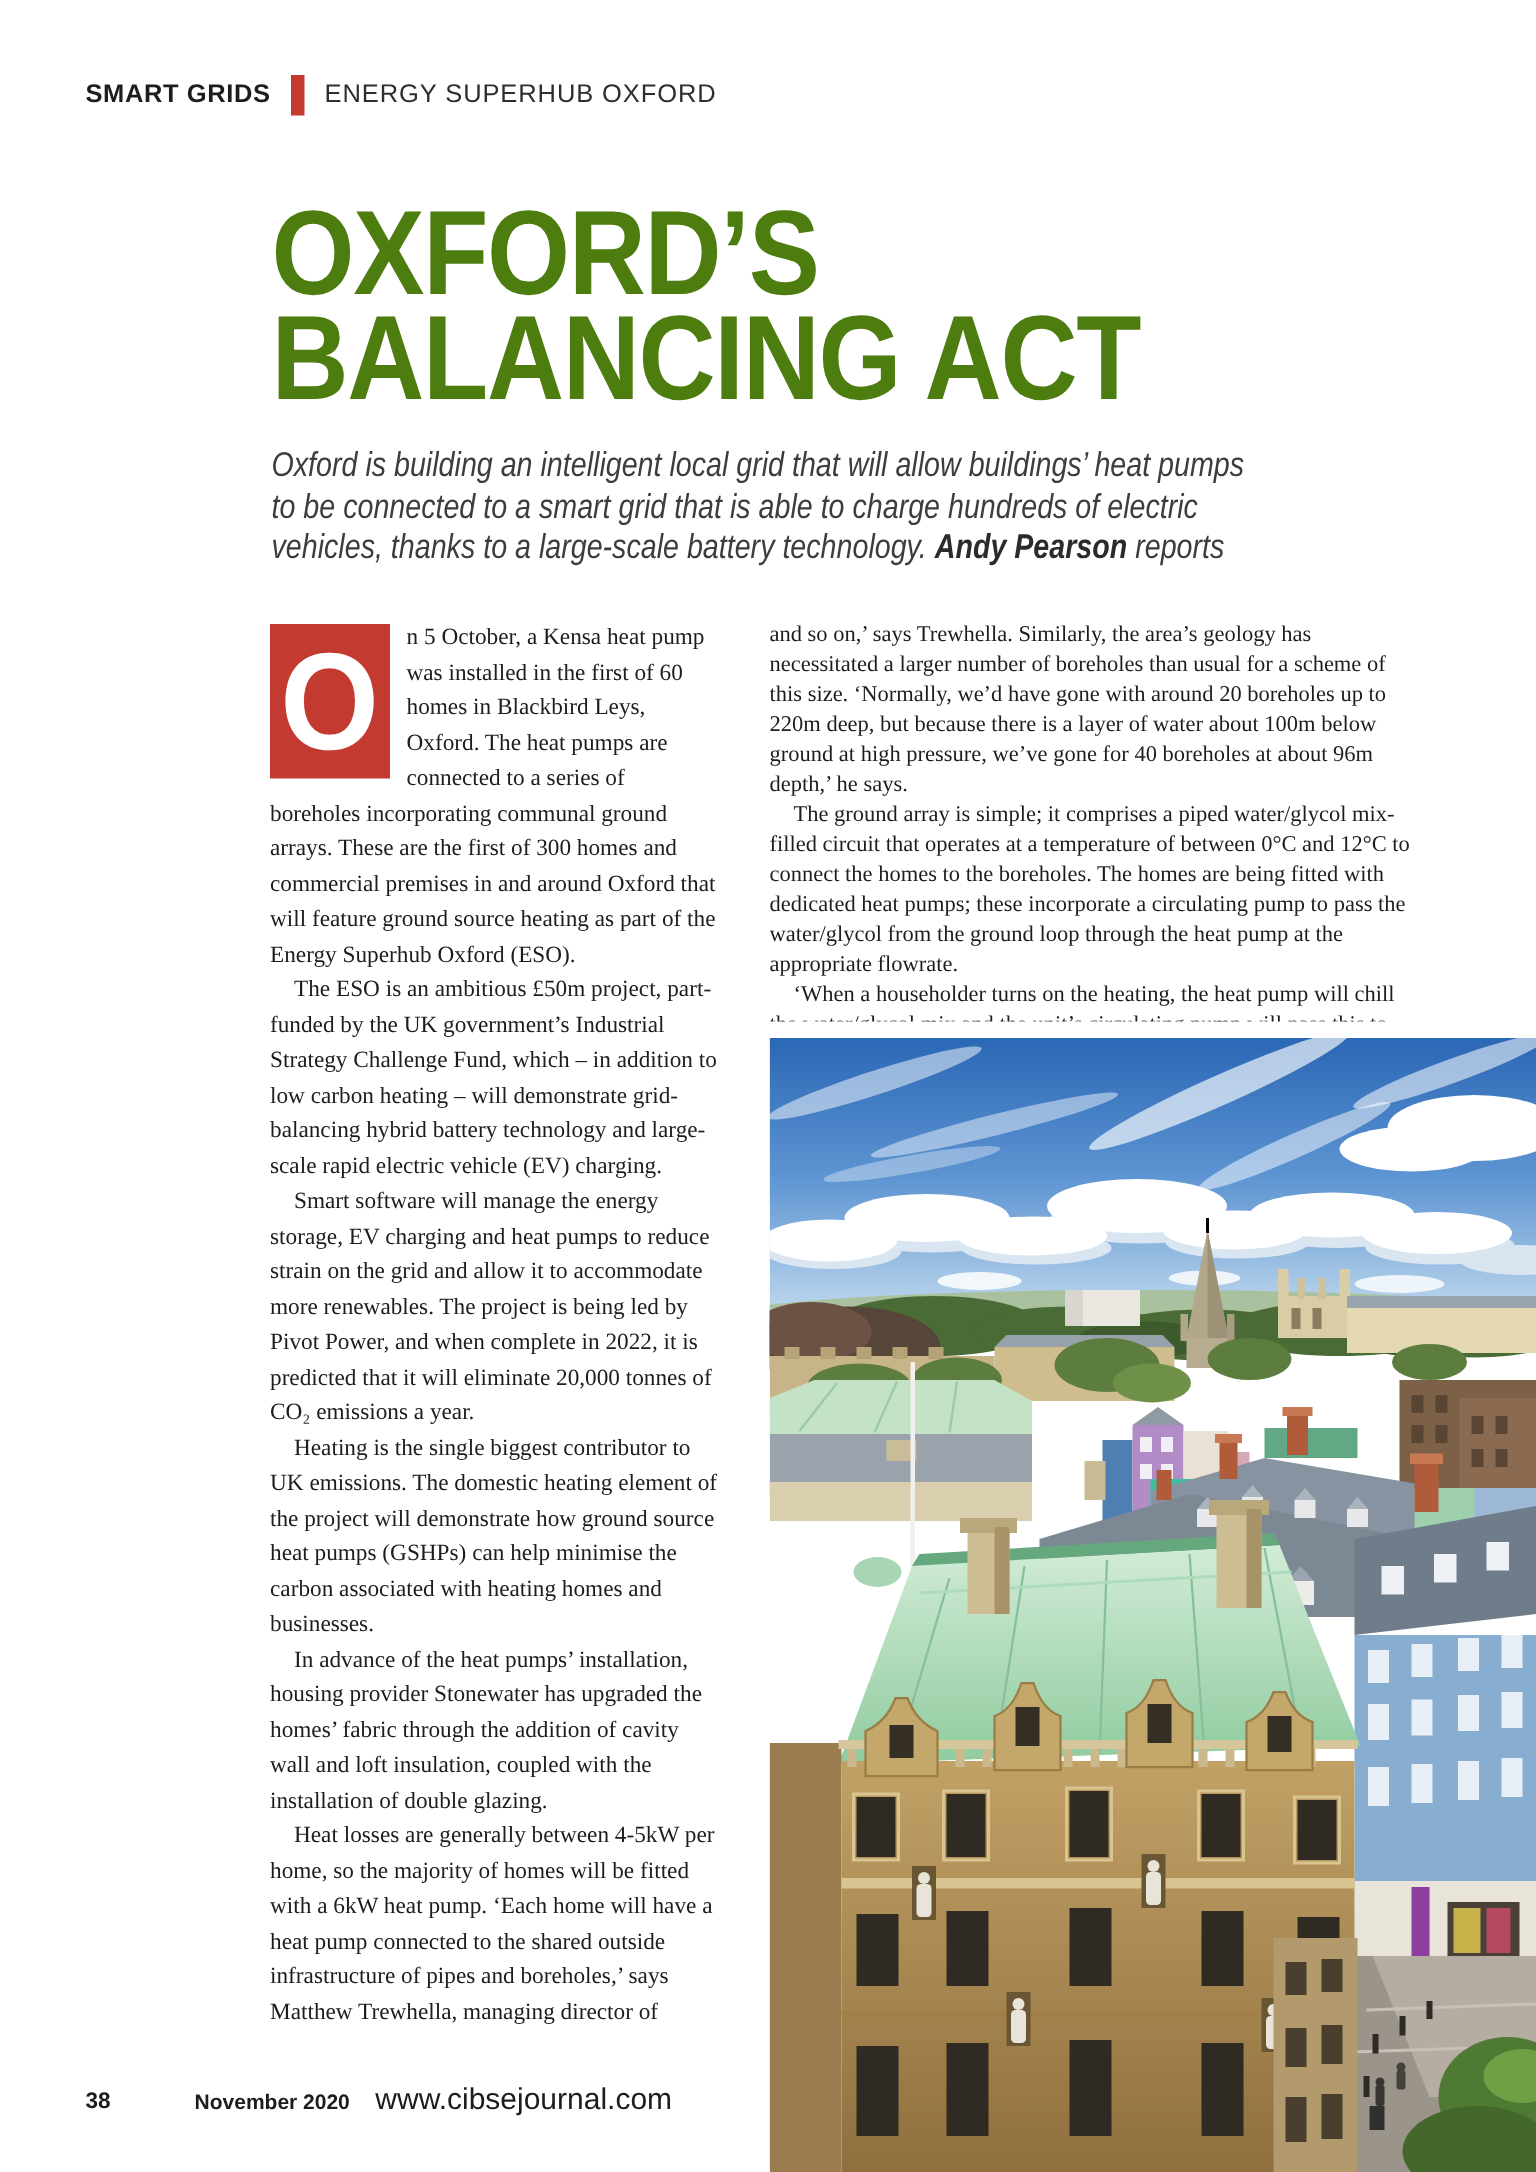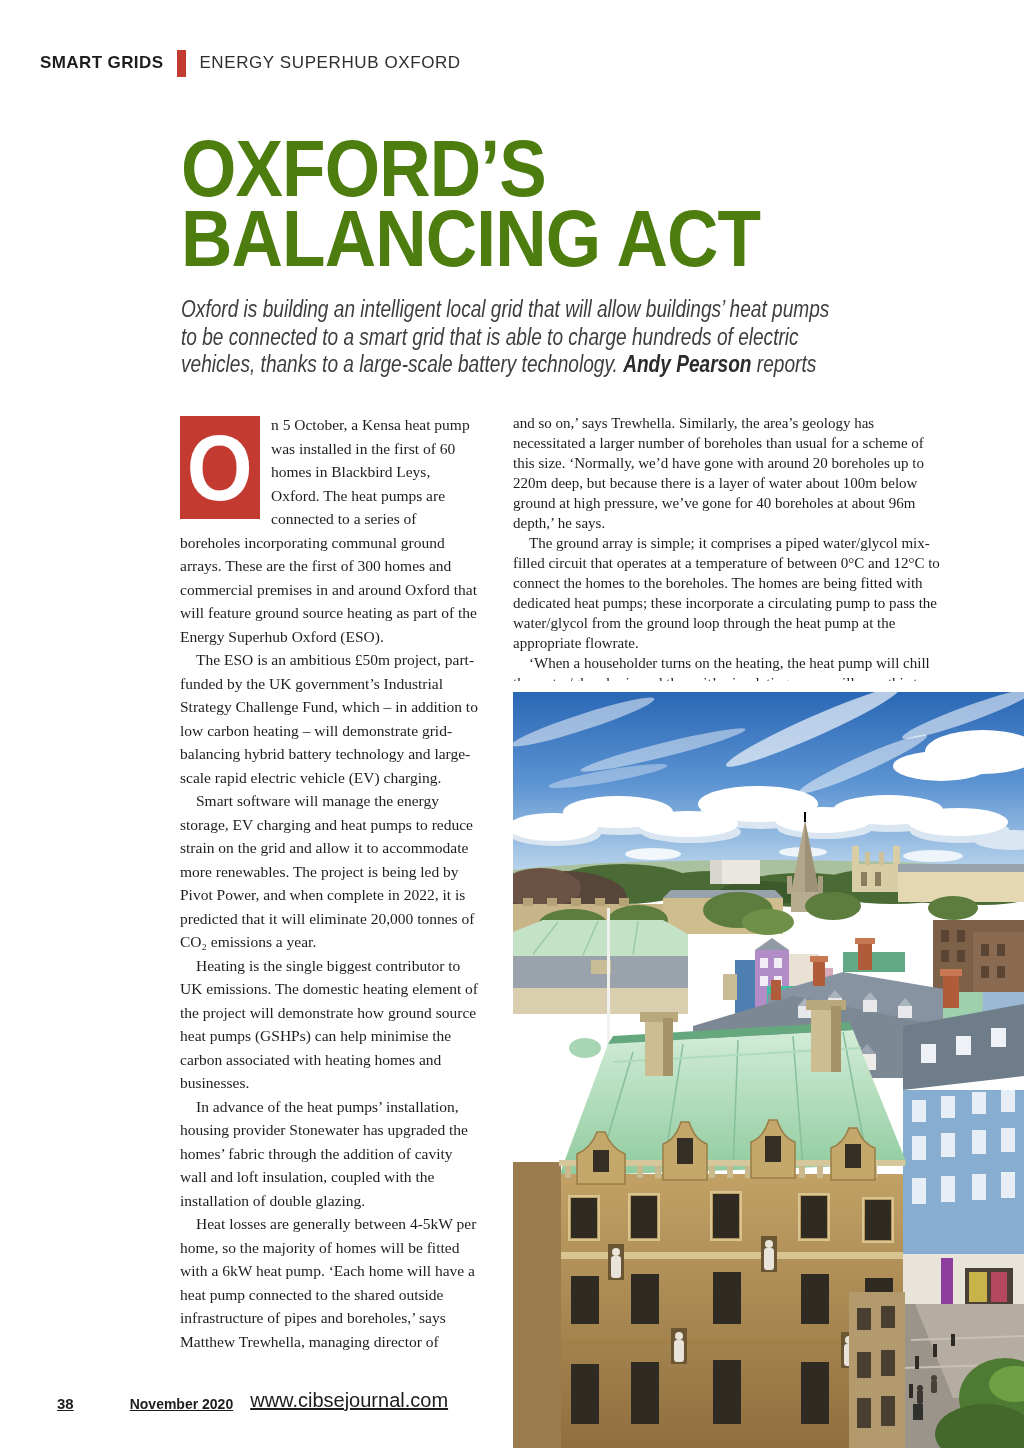--- a/index.html
+++ b/index.html
@@ -2,21 +2,21 @@
 <html><head>
 <meta charset="utf-8">
 <style>
   html,body{margin:0;padding:0;background:#e8e8e8;}
   .page{
     position:relative;width:1024px;height:1448px;margin:0 auto;
     background:#ffffff;overflow:hidden;
     font-family:"Liberation Sans",sans-serif;
   }
   
-  .kicker{position:absolute;left:40px;top:49px;display:flex;align-items:center;height:28px;}
+  .kicker{position:absolute;left:57px;top:49px;display:flex;align-items:center;height:28px;}
   .kicker .section{font-size:17px;font-weight:700;color:#1d1d1b;letter-spacing:.4px;}
   .kicker .bar{width:9px;height:27px;background:#c23a30;margin:0 13px 0 14px;}
   .kicker .article-label{font-size:17px;font-weight:400;color:#2e2e2e;letter-spacing:.6px;}
   
   .title{position:absolute;left:181px;top:134px;color:#4d7c0f;font-weight:700;
          font-size:80px;line-height:70px;letter-spacing:-1px;}
   .title .t-line{white-space:nowrap;transform:scaleX(.89);transform-origin:0 0;}
   
   .standfirst{position:absolute;left:181px;top:296px;color:#3d3d3f;
               font-size:23px;line-height:27.5px;font-weight:400;font-style:italic;}
@@ -34,21 +34,21 @@
     float:left;width:80px;height:103px;background:#c23a30;margin:3px 11px 2px 0;
     display:flex;align-items:center;justify-content:center;
     font-family:"Liberation Sans",sans-serif;font-weight:700;color:#ffffff;
     font-size:92px;line-height:92px;transform-origin:center;
   }
   .dropcap span{display:block;transform:scaleX(.92);}
   
   .photo{position:absolute;left:513px;top:692px;width:511px;height:756px;overflow:hidden;}
   .photo svg{display:block;}
   
-  .footer{position:absolute;left:57px;top:1389px;display:flex;align-items:flex-end;color:#1d1d1b;text-decoration:underline;}
+  .footer{position:absolute;left:57px;top:1389px;display:flex;align-items:center;color:#1d1d1b;}
   .footer .pageno{font-size:15px;font-weight:700;margin-right:13px;}
   .footer .issue{font-size:14px;font-weight:700;margin-right:17px;padding-left:43px;}
   .footer .site{font-size:20px;font-weight:400;}
 </style>
 </head>
 <body>
 
 <div class="page">
 
   <div class="kicker">

